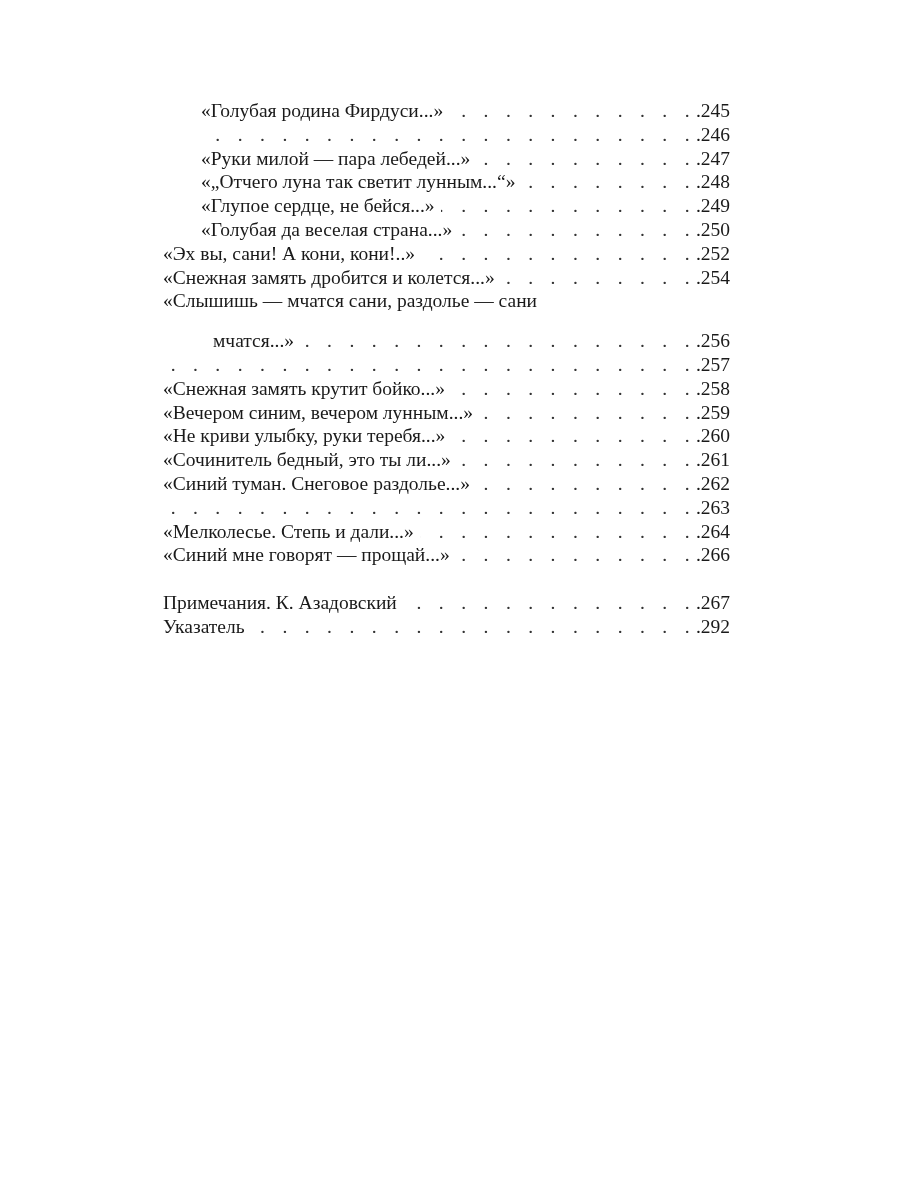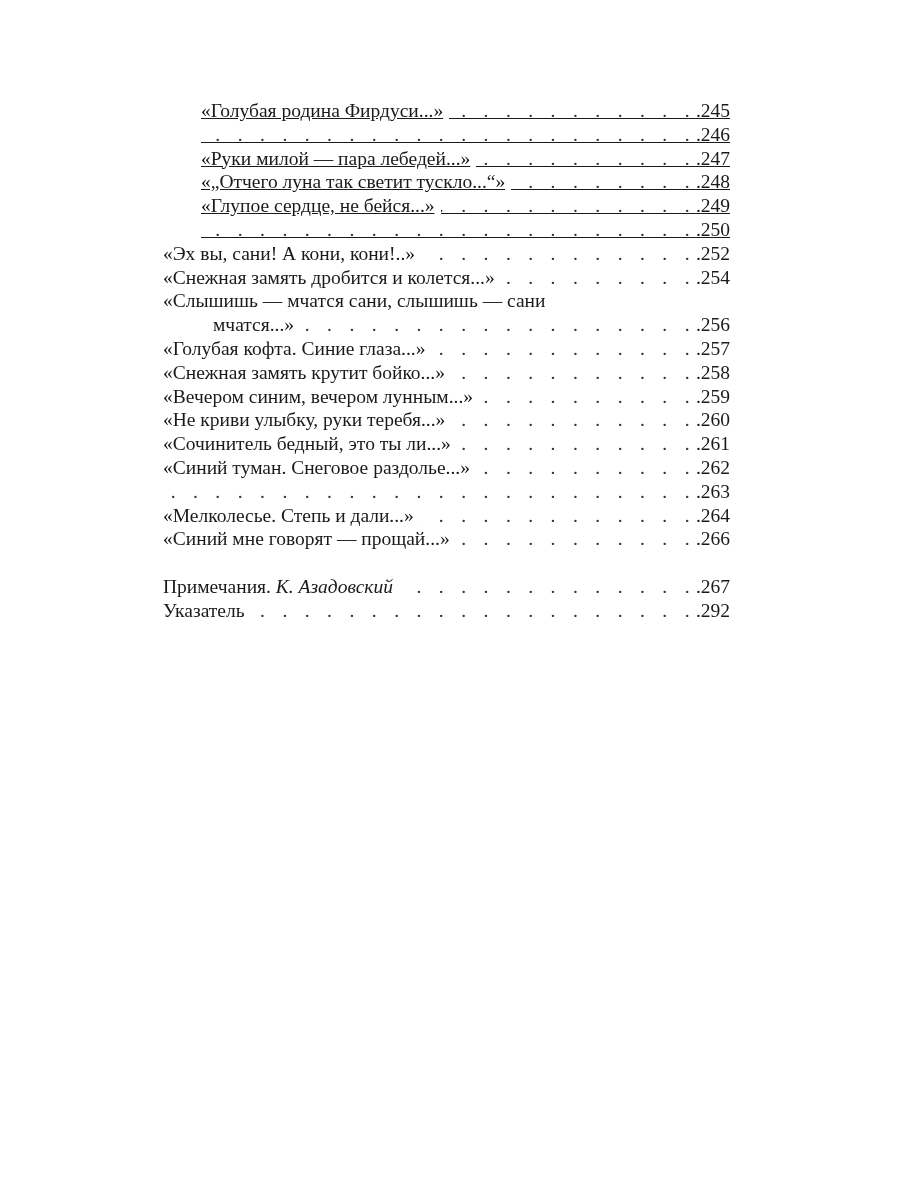--- a/index.html
+++ b/index.html
@@ -8,31 +8,31 @@
     font-family: "Liberation Serif", "DejaVu Serif", serif; color: #1a1a1a;
     overflow: hidden;
   }
   .toc {
     position: absolute; left: 163px; top: 99px; width: 567px;
   }
   .row {
     display: flex; align-items: baseline; font-size: 19.5px; line-height: 23.8px;
     white-space: nowrap; overflow: hidden;
   }
-  .row.indent { padding-left: 38px; text-decoration: underline; }
+  .row.indent { padding-left: 38px; }
   .row .title { flex: 0 0 auto; padding-right: 6px; }
   .row .leader {
     flex: 1 1 auto; overflow: hidden; white-space: nowrap; letter-spacing: 6.3px;
     text-align: right; direction: rtl; color: #333;
   }
   .row .page { flex: 0 0 auto; }
   .row.wrapfirst .title { padding-right: 0; }
-  .row.cont { padding-left: 50px; }
+  .row.cont { padding-left: 50px; margin-top: 16px; }
   .spacer { height: 24px; }
-  .italic { font-style: italic; }
+  .italic { }
 </style>
 </head>
 <body>
 
 <div class="toc">
 
   <div class="row indent">
       <span class="title">«Голубая родина Фирдуси...»</span>
       <span class="leader">. . . . . . . . . . . . . . . . . . . . . . . . . . . . . . . . . . . . . . . . . . . . . . . . . . . . . . . . . . . . . . . . . .</span>
       <span class="page">.245</span>
@@ -40,56 +40,56 @@
   <div class="row indent">
       <span class="leader">. . . . . . . . . . . . . . . . . . . . . . . . . . . . . . . . . . . . . . . . . . . . . . . . . . . . . . . . . . . . . . . . . .</span>
       <span class="page">.246</span>
     </div>
   <div class="row indent">
       <span class="title">«Руки милой — пара лебедей...»</span>
       <span class="leader">. . . . . . . . . . . . . . . . . . . . . . . . . . . . . . . . . . . . . . . . . . . . . . . . . . . . . . . . . . . . . . . . . .</span>
       <span class="page">.247</span>
     </div>
   <div class="row indent">
-      <span class="title">«„Отчего луна так светит тускло...“»</span>
+      <span class="title">«„Отчего луна так светит лунным...“»</span>
       <span class="leader">. . . . . . . . . . . . . . . . . . . . . . . . . . . . . . . . . . . . . . . . . . . . . . . . . . . . . . . . . . . . . . . . . .</span>
       <span class="page">.248</span>
     </div>
   <div class="row indent">
       <span class="title">«Глупое сердце, не бейся...»</span>
       <span class="leader">. . . . . . . . . . . . . . . . . . . . . . . . . . . . . . . . . . . . . . . . . . . . . . . . . . . . . . . . . . . . . . . . . .</span>
       <span class="page">.249</span>
     </div>
   <div class="row indent">
+      <span class="title">«Голубая да веселая страна...»</span>
       <span class="leader">. . . . . . . . . . . . . . . . . . . . . . . . . . . . . . . . . . . . . . . . . . . . . . . . . . . . . . . . . . . . . . . . . .</span>
       <span class="page">.250</span>
     </div>
 
   <div class="row">
       <span class="title">«Эх вы, сани! А кони, кони!..»</span>
       <span class="leader">. . . . . . . . . . . . . . . . . . . . . . . . . . . . . . . . . . . . . . . . . . . . . . . . . . . . . . . . . . . . . . . . . .</span>
       <span class="page">.252</span>
     </div>
   <div class="row">
       <span class="title">«Снежная замять дробится и колется...»</span>
       <span class="leader">. . . . . . . . . . . . . . . . . . . . . . . . . . . . . . . . . . . . . . . . . . . . . . . . . . . . . . . . . . . . . . . . . .</span>
       <span class="page">.254</span>
     </div>
 
   <div class="row wrapfirst">
-      <span class="title">«Слышишь — мчатся сани, слышишь — сани</span>
+      <span class="title">«Слышишь — мчатся сани, раздолье — сани</span>
     </div>
   <div class="row cont">
       <span class="title">мчатся...»</span>
       <span class="leader">. . . . . . . . . . . . . . . . . . . . . . . . . . . . . . . . . . . . . . . . . . . . . . . . . . . . . . . . . . . . . . . . . .</span>
       <span class="page">.256</span>
     </div>
 
   <div class="row">
-      <span class="title">«Голубая кофта. Синие глаза...»</span>
       <span class="leader">. . . . . . . . . . . . . . . . . . . . . . . . . . . . . . . . . . . . . . . . . . . . . . . . . . . . . . . . . . . . . . . . . .</span>
       <span class="page">.257</span>
     </div>
   <div class="row">
       <span class="title">«Снежная замять крутит бойко...»</span>
       <span class="leader">. . . . . . . . . . . . . . . . . . . . . . . . . . . . . . . . . . . . . . . . . . . . . . . . . . . . . . . . . . . . . . . . . .</span>
       <span class="page">.258</span>
     </div>
   <div class="row">
       <span class="title">«Вечером синим, вечером лунным...»</span>

